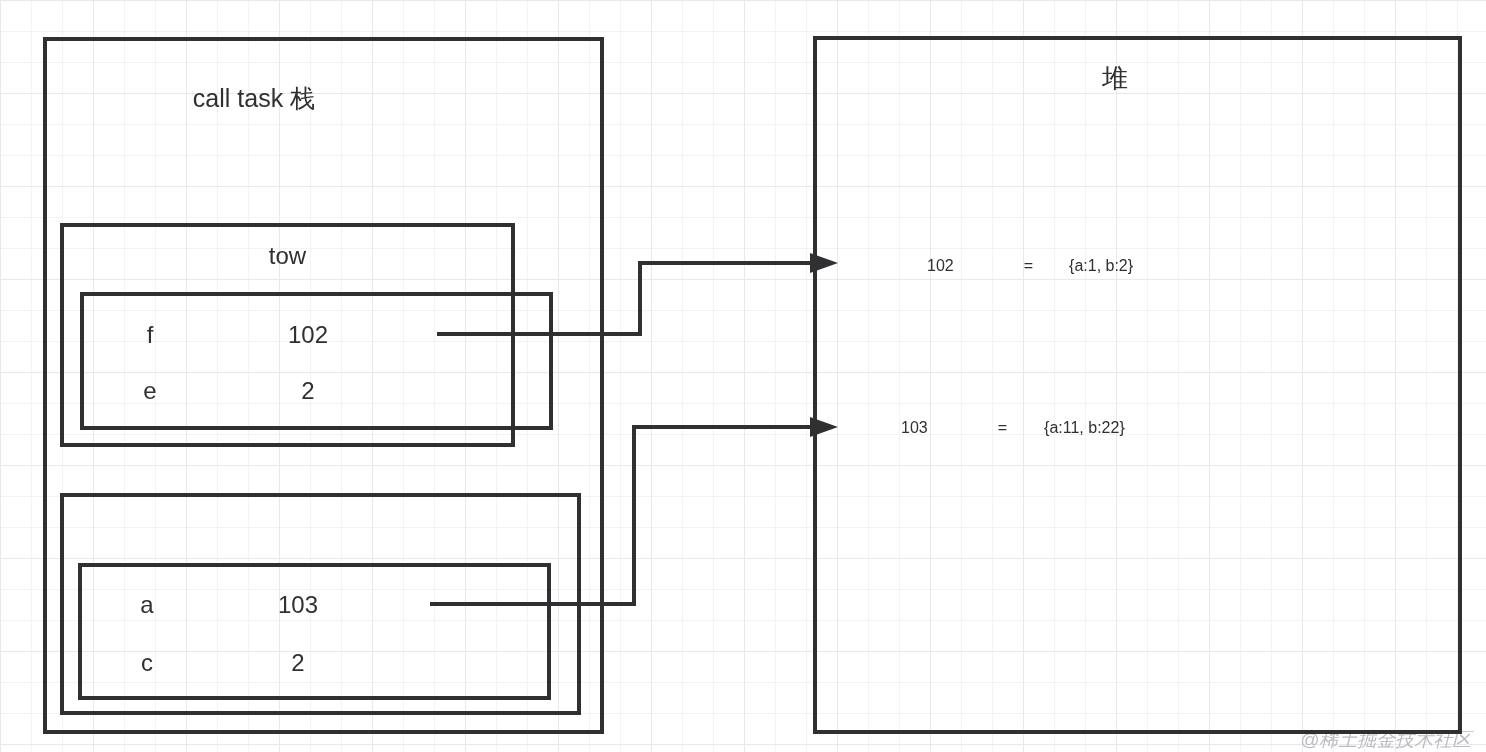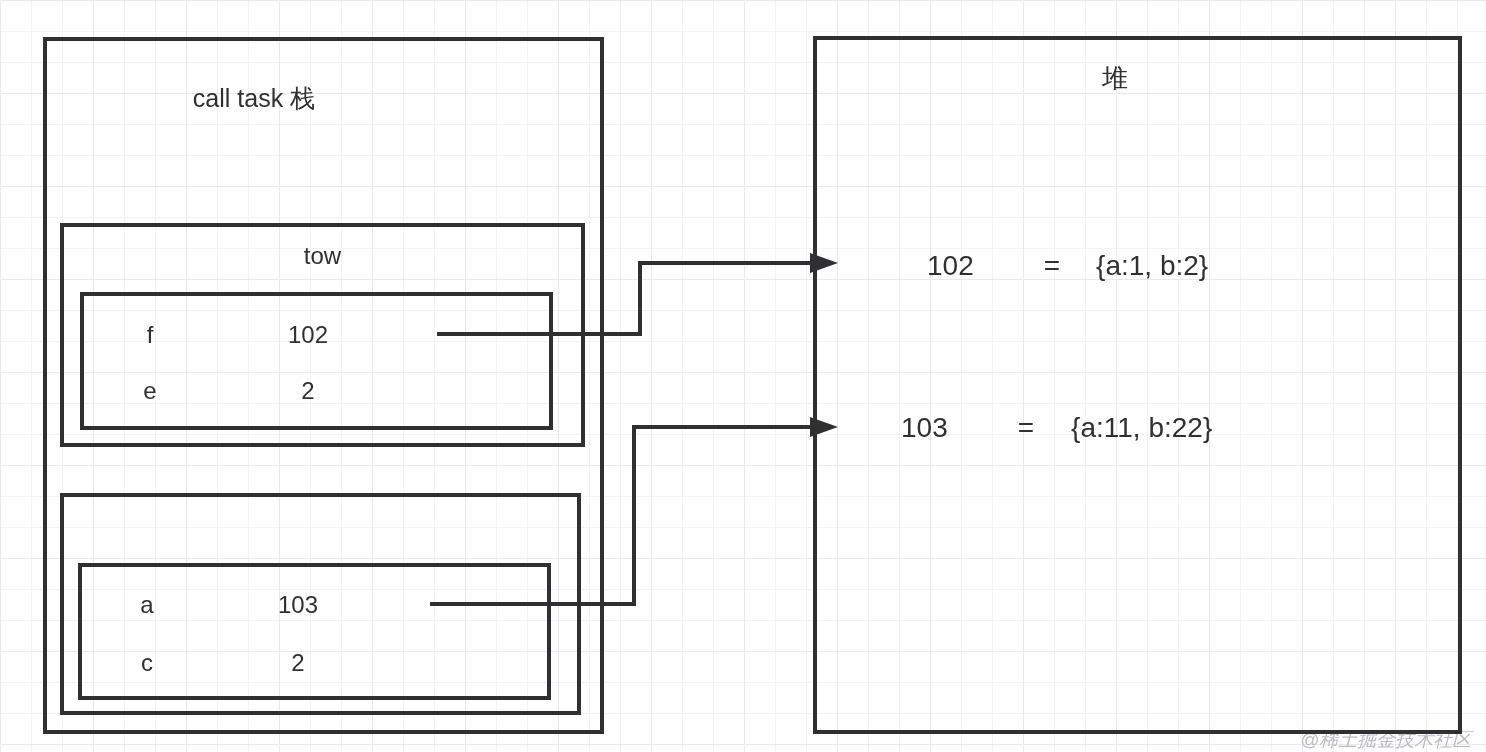--- a/index.html
+++ b/index.html
@@ -23,21 +23,21 @@
     box-sizing: border-box;
     border: 4px solid #303033;
     background: transparent;
   }
   
   .stack-box  { left: 43px;  top: 37px;  width: 561px; height: 697px; z-index: 2; }
   .stack-title{
     position: absolute; left: 0; top: 42px; width: 414px;
     text-align: center; font-size: 25px; line-height: 30px; white-space: pre;
   }
-  .frame-tow  { left: 13px; top: 182px; width: 525px; height: 224px; }
+  .frame-tow  { left: 13px; top: 182px; width: 455px; height: 224px; }
   .frame-foo  { left: 13px; top: 452px; width: 521px; height: 222px; }
   .frame-label{
     position: absolute; left: 0; top: 14px; width: 100%;
     text-align: center; font-size: 24px; line-height: 30px;
   }
   .vars-tow   { left: 16px; top: 65px; width: 473px; height: 138px; }
   .vars-foo   { left: 14px; top: 66px; width: 473px; height: 137px; }
   .var-row    { position: absolute; left: 0; right: 0; height: 30px; line-height: 30px; font-size: 24px; }
   .vars-tow .row-1 { top: 24px; }
   .vars-tow .row-2 { top: 80px; }
@@ -48,21 +48,21 @@
   .vars-tow .var-key { left: 36px; }
   .vars-tow .var-val { left: 144px; }
   .vars-foo .var-key { left: 35px; }
   .vars-foo .var-val { left: 136px; }
   
   .heap-box   { left: 813px; top: 36px; width: 649px; height: 698px; z-index: 2; }
   .heap-title {
     position: absolute; left: 0; top: 23px; width: 596px;
     text-align: center; font-size: 26px; line-height: 30px;
   }
-  .heap-entry { position: absolute; height: 32px; line-height: 32px; font-size: 28px; white-space: nowrap; }
+  .heap-entry { position: absolute; height: 32px; line-height: 32px; font-size: 16px; white-space: nowrap; }
   .entry-1 { left: 110px; top: 210px; }
   .entry-2 { left:  84px; top: 372px; }
   .entry-1 .addr { margin-right: 70px; }
   .entry-1 .eq   { margin-right: 36px; }
   .entry-2 .addr { margin-right: 70px; }
   .entry-2 .eq   { margin-right: 37px; }
   
   .arrows {
     position: absolute; left: 0; top: 0; width: 1486px; height: 752px;
     z-index: 3; pointer-events: none;

